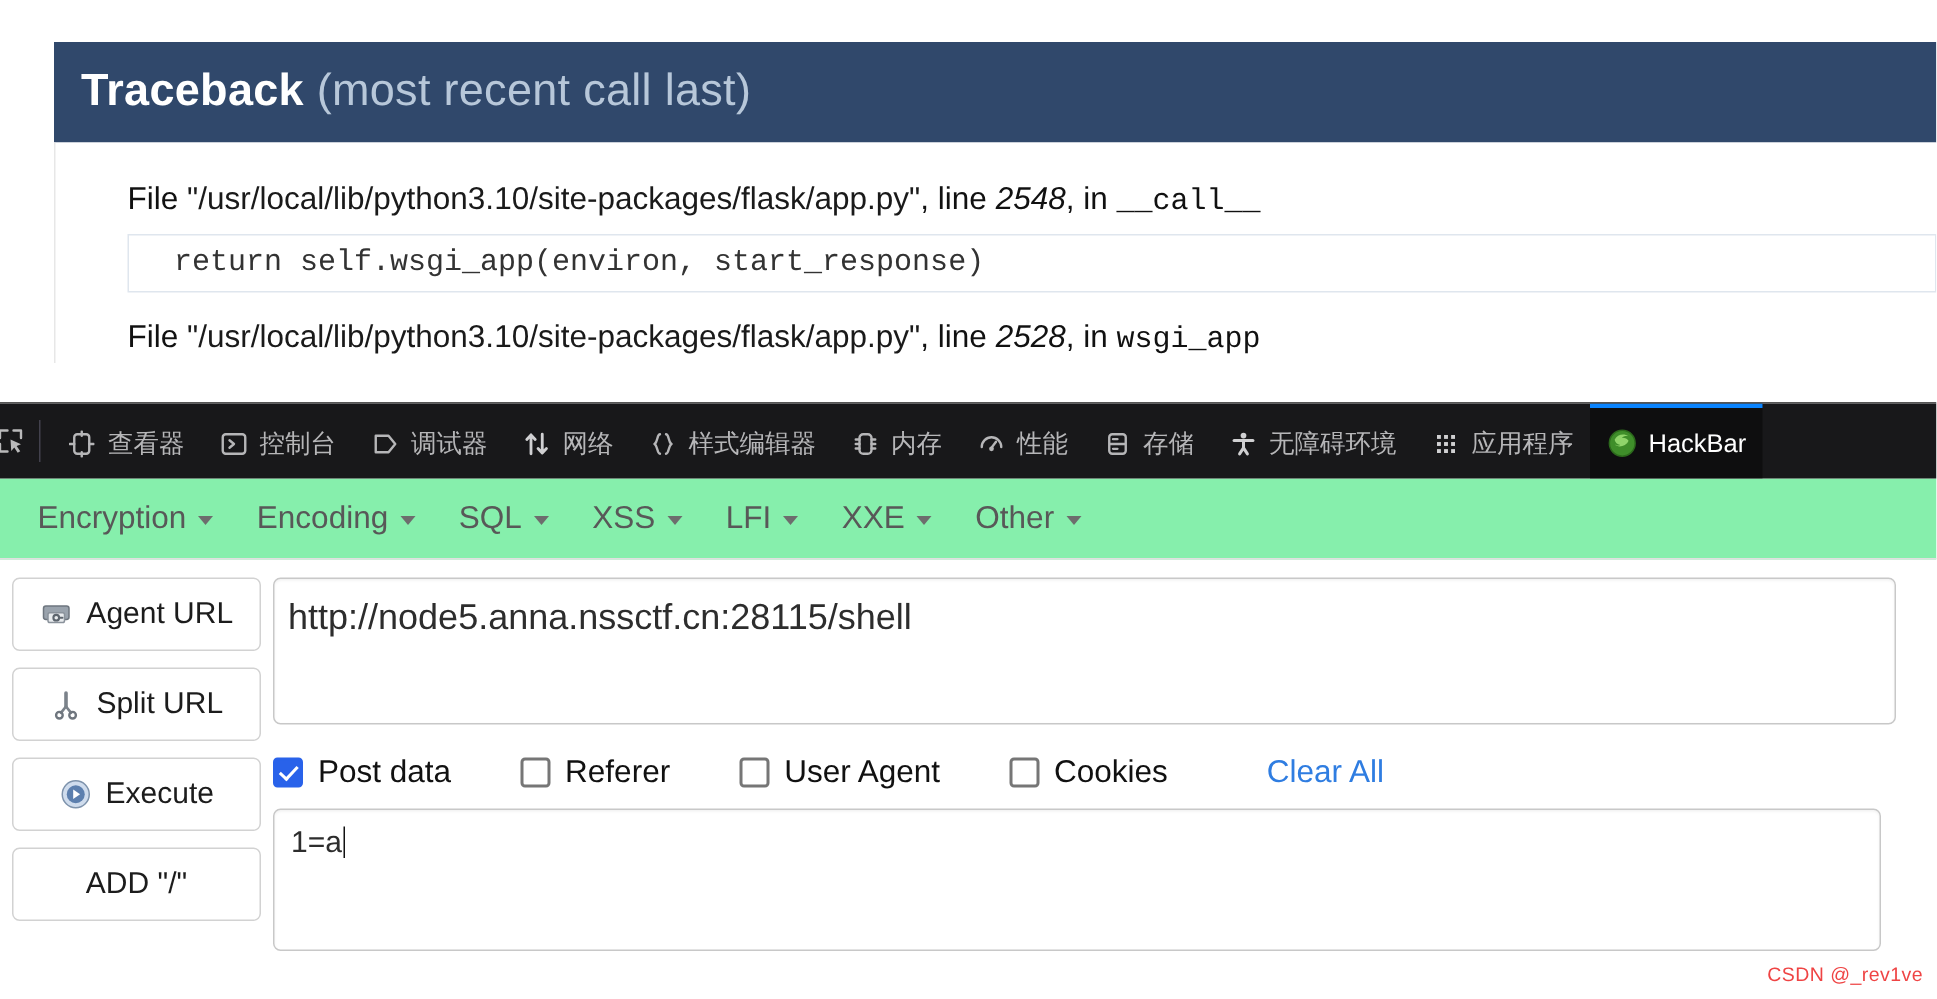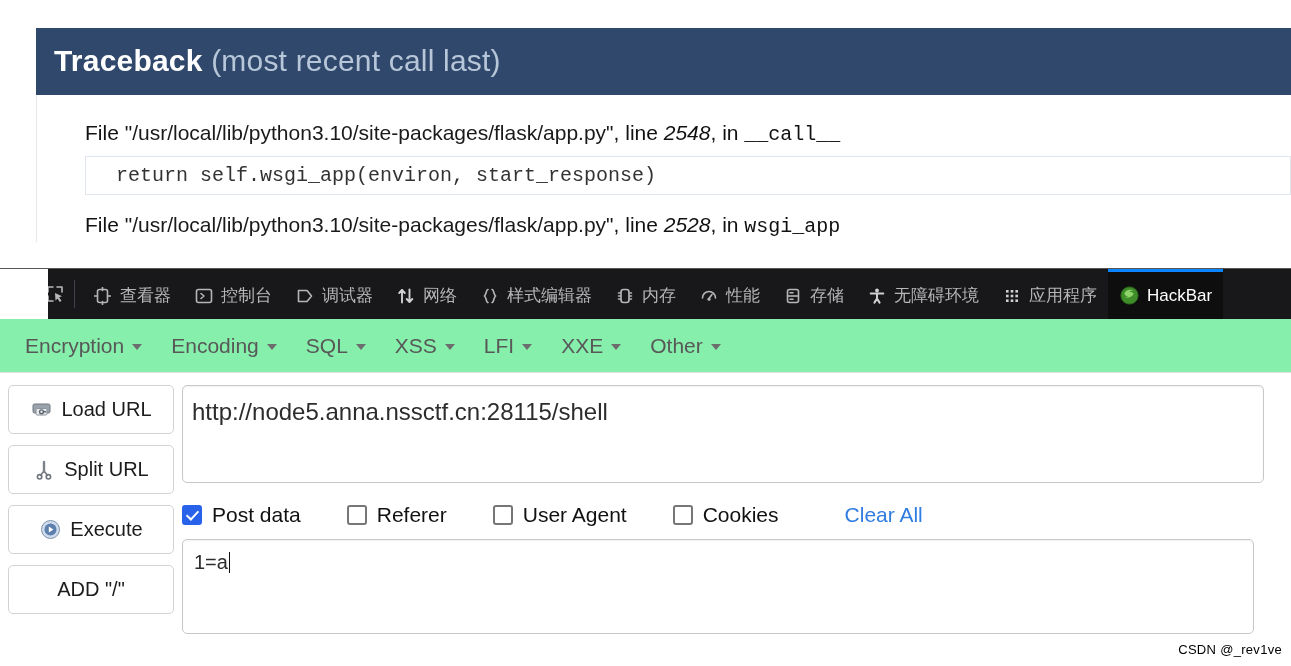--- a/index.html
+++ b/index.html
@@ -65,21 +65,20 @@
     border-top: 1px solid #555;
   }
   .dt-toolbar {
     position: relative;
     height: 50px;
     background: #18181a;
     display: flex;
     align-items: stretch;
     overflow: hidden;
     font-size: 0;
-    margin-left: 48px;
   }
   .dt-picker {
     display: flex; align-items: center; justify-content: center;
     width: 34px; min-width: 34px; margin-left: -10px;
     color: #b9b9ba;
   }
   .dt-sep { width: 1px; background: #42414d; margin: 11px 6px 11px 2px; }
   .dt-tab {
     display: flex; align-items: center; gap: 7px;
     padding: 0 11px;
@@ -190,21 +189,21 @@
     box-shadow: inset 0 1px 2px rgba(0,0,0,0.06);
   }
   .caret-bar {
     display: inline-block; width: 1px; height: 21px;
     background: #111; vertical-align: -4px; margin-left: 1px;
   }
 
   
   .watermark {
     position: absolute; right: 9px; bottom: 9px;
-    font-size: 13px; color: #000000;
+    font-size: 13px; color: #ef4444;
     letter-spacing: 0.3px;
   }
 </style>
 </head>
 <body>
 
 <div id="root">
 
   <div class="page">
     <div class="tb-wrap">
@@ -404,21 +403,21 @@
 
         <div class="hb-btn">
           <span class="bico">
             <svg width="21" height="17" viewBox="0 0 21 17">
               <rect x="2" y="3" width="17" height="9" rx="1.6" fill="#9aa3ad" stroke="#6e767f"></rect>
               <rect x="5" y="7.5" width="11" height="6.5" rx="1.2" fill="#e8ebee" stroke="#8a929b"></rect>
               <circle cx="10.5" cy="10.8" r="1.9" fill="none" stroke="#5d656e" stroke-width="1.4"></circle>
               <path d="M12.6 10.8h2" stroke="#5d656e" stroke-width="1.4" stroke-linecap="round"></path>
             </svg>
           </span>
-          <span>Load URL</span>
+          <span>Agent URL</span>
         </div>
 
         <div class="hb-btn">
           <span class="bico">
             <svg width="18" height="20" viewBox="0 0 18 20">
               <path d="M9 2v9" stroke="#7b828a" stroke-width="2.4" stroke-linecap="round"></path>
               <path d="M9 11L5.6 15.2M9 11l3.4 4.2" stroke="#7b828a" stroke-width="1.8" stroke-linecap="round"></path>
               <circle cx="4.6" cy="16.8" r="2.2" fill="none" stroke="#6f767e" stroke-width="1.6"></circle>
               <circle cx="13.4" cy="16.8" r="2.2" fill="none" stroke="#6f767e" stroke-width="1.6"></circle>
             </svg>

